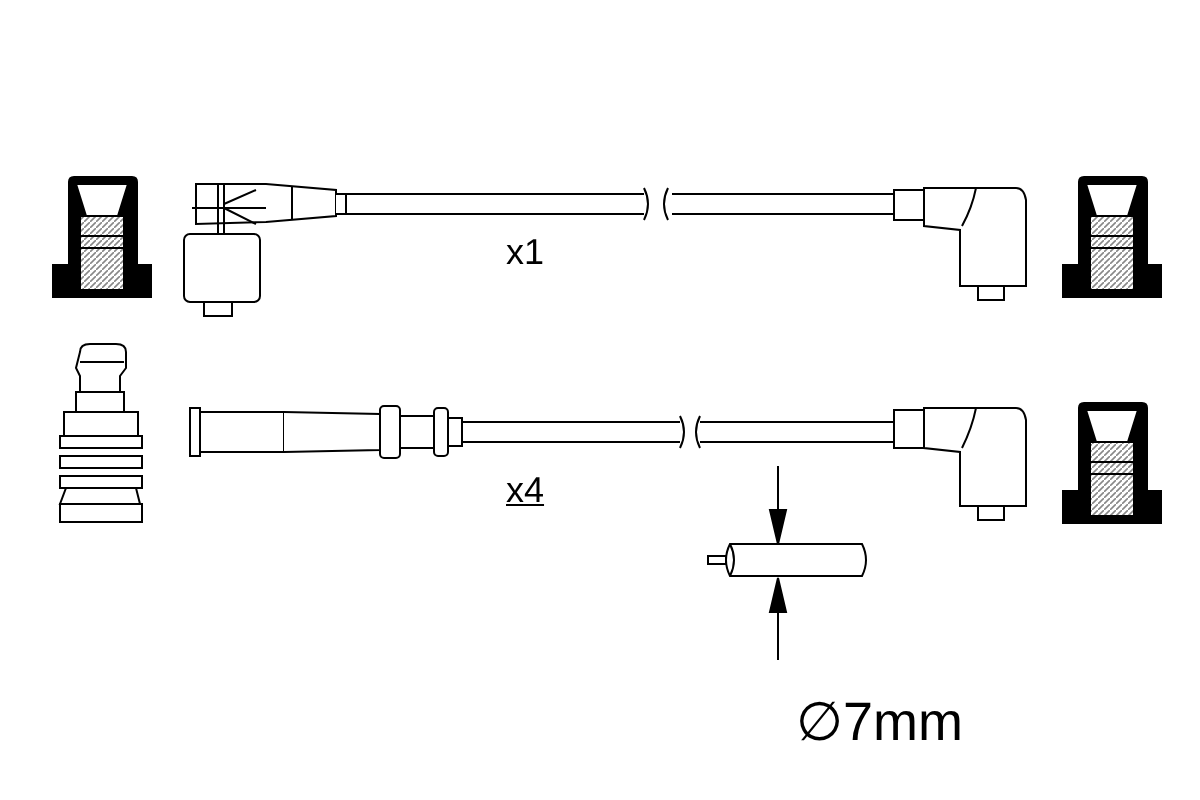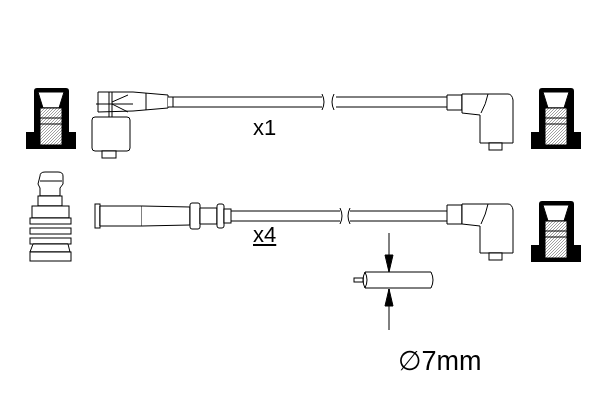--- a/index.html
+++ b/index.html
@@ -1,20 +1,20 @@
 <!DOCTYPE html>
 <html><head>
 <meta charset="utf-8">
 <style>
   html, body { margin:0; padding:0; background:#ffffff; }
   body { width:600px; height:400px; position:relative; overflow:hidden; font-family:"Liberation Sans", sans-serif; }
   svg { position:absolute; left:0; top:0; }
-  .lbl { position:absolute; font-family:"Liberation Sans", sans-serif; color:#000; font-size:22px; line-height:1; }
+  .lbl { position:absolute; font-family:"Liberation Sans", sans-serif; color:#000; font-size:18px; line-height:1; }
   #lbl-x1 { left:253px; top:117px; }
-  #lbl-x4 { left:253px; top:224px;text-decoration:underline; }
+  #lbl-x4 { left:253px; top:236px;text-decoration:underline; }
   #lbl-dia { left:398px; top:304px; font-size:27px;margin-top:44px; }
 </style>
 </head>
 <body>
 
 <svg width="600" height="400" viewBox="0 0 600 400">
   <defs>
     <pattern id="hatch" width="3" height="3" patternUnits="userSpaceOnUse">
       <rect width="3" height="3" fill="#fff"></rect>
       <path d="M0,3 L3,0" stroke="#888" stroke-width="0.8"></path>

